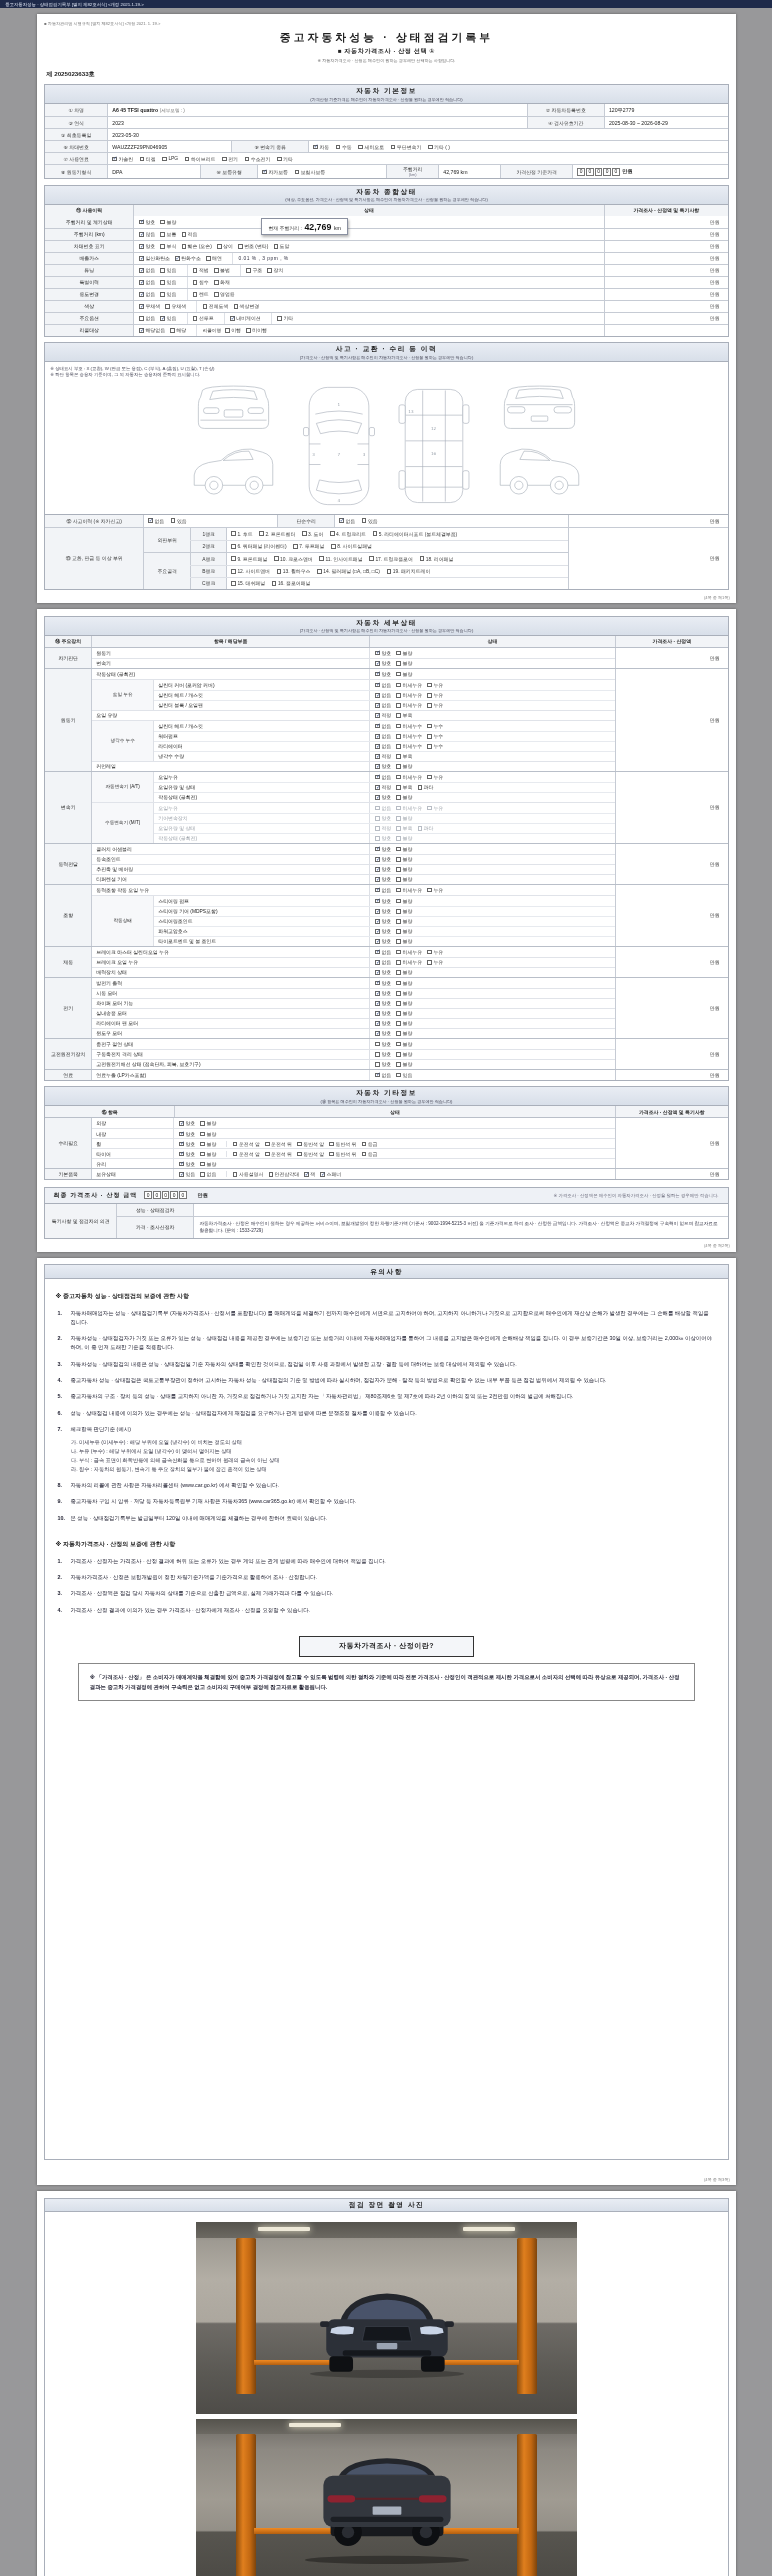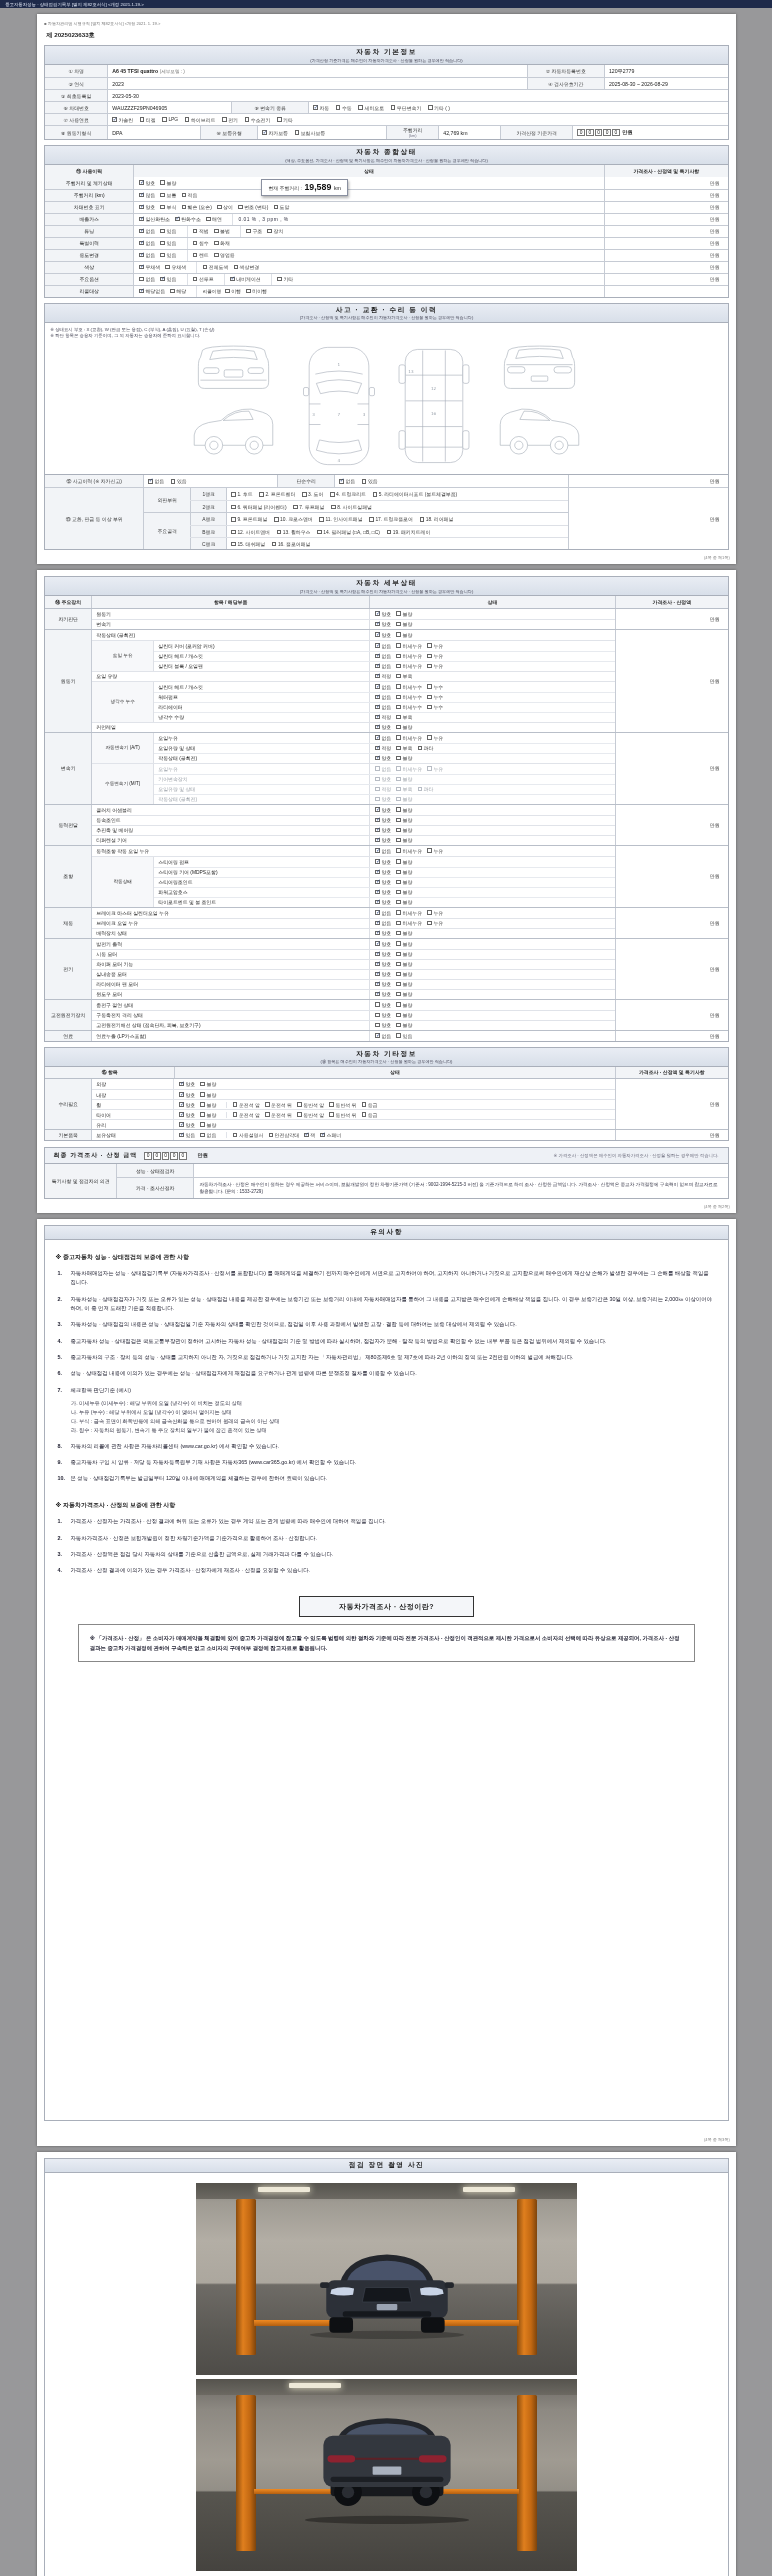--- a/index.html
+++ b/index.html
@@ -173,20 +173,25 @@
 </style>
 </head>
 <body>
 
 <div class="topbar">
   <span>중고자동차성능 · 상태점검기록부 [별지 제82호서식] &lt;개정 2021.1.19.&gt;</span>
 </div>
 
 <div class="page p1">
   <div class="formref">■ 자동차관리법 시행규칙 [별지 제82호서식] &lt;개정 2021. 1. 19.&gt;</div>
+  <div class="titlewrap">
+    <div class="doc-title">중고자동차성능 · 상태점검기록부</div>
+    <div class="doc-sub">■ 자동차가격조사 · 산정 선택 ①</div>
+    <div class="doc-subnote">※ 자동차가격조사 · 산정은 매수인이 원하는 경우에만 선택하는 사항입니다.</div>
+  </div>
   <div class="doc-no">제 2025023633호</div>
 
   <div class="secbar">
     <div class="t">자동차 기본정보</div>
     <div class="n">(가격산정 기준가격은 매수인이 자동차가격조사 · 산정을 원하는 경우에만 적습니다)</div>
   </div>
   <div class="btable">
     <div class="brow">
       <div class="bl w120">① 차명</div>
       <div class="bv flex1">
@@ -564,21 +569,21 @@
                 <span class="box"></span>
                 <span class="lb">미이행</span>
               </span>
             </div>
           </div>
           <div class="oamount"></div>
         </div>
       </div>
     <div class="tooltip">
       <span class="tp">현재 주행거리 :</span>
-      <span class="big">19,589</span>
+      <span class="big">42,769</span>
       <span class="tu">km</span>
     </div>
   </div>
 
   <div class="secbar">
     <div class="t">사고 · 교환 · 수리 등 이력</div>
     <div class="n">(가격조사 · 산정액 및 특기사항은 매수인이 자동차가격조사 · 산정을 원하는 경우에만 적습니다)</div>
   </div>
   <div class="accwrap">
     <div class="legend">※ 상태표시 부호 : X (교환), W (판금 또는 용접), C (부식), A (흠집), U (요철), T (손상)</div>

